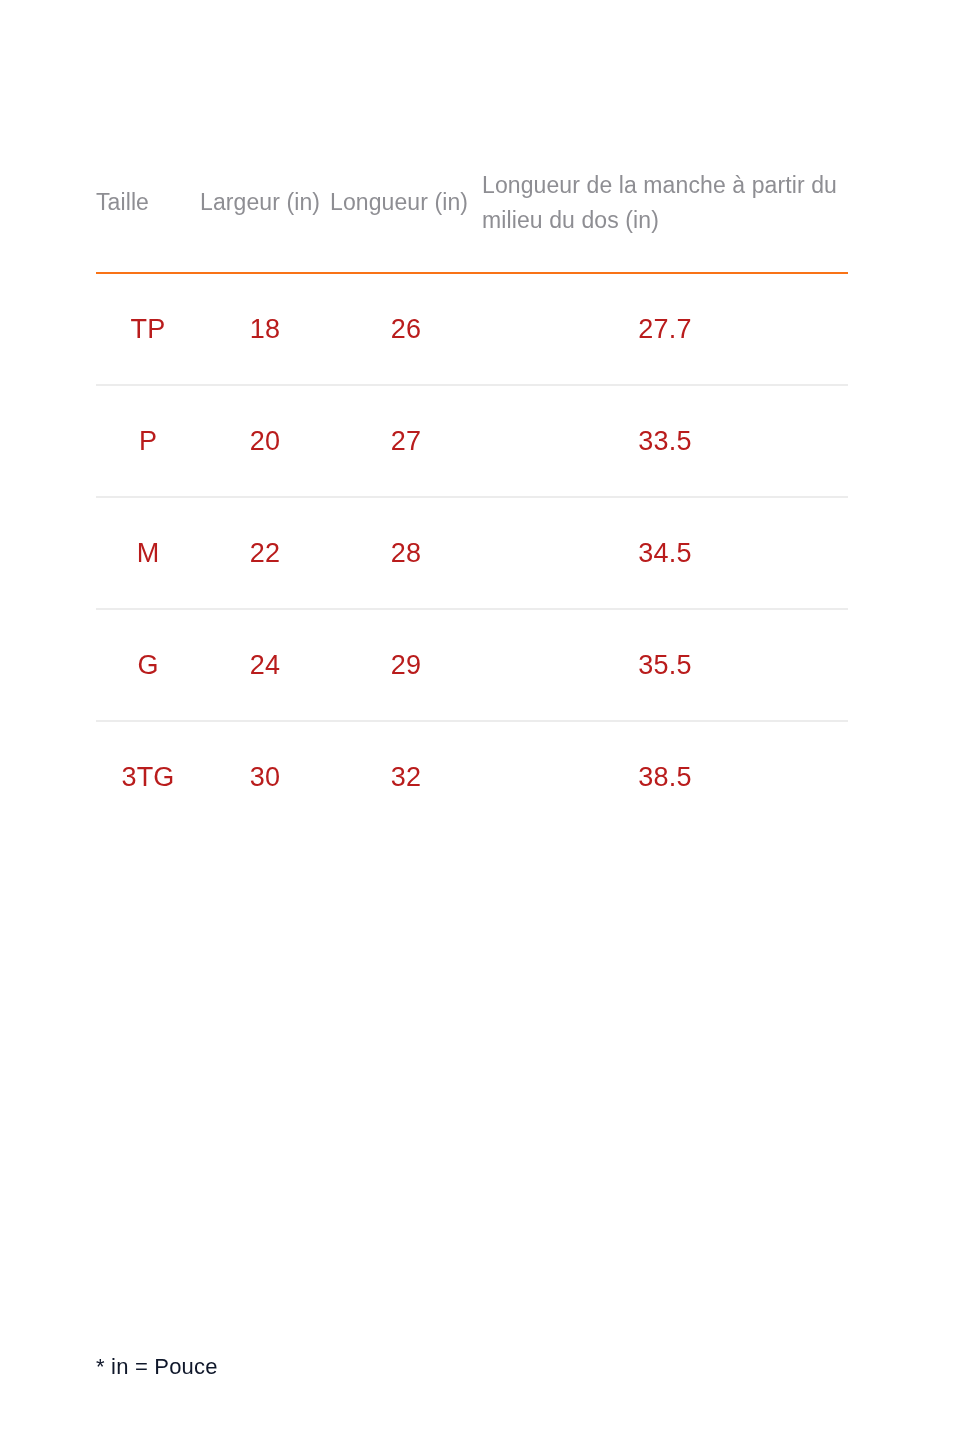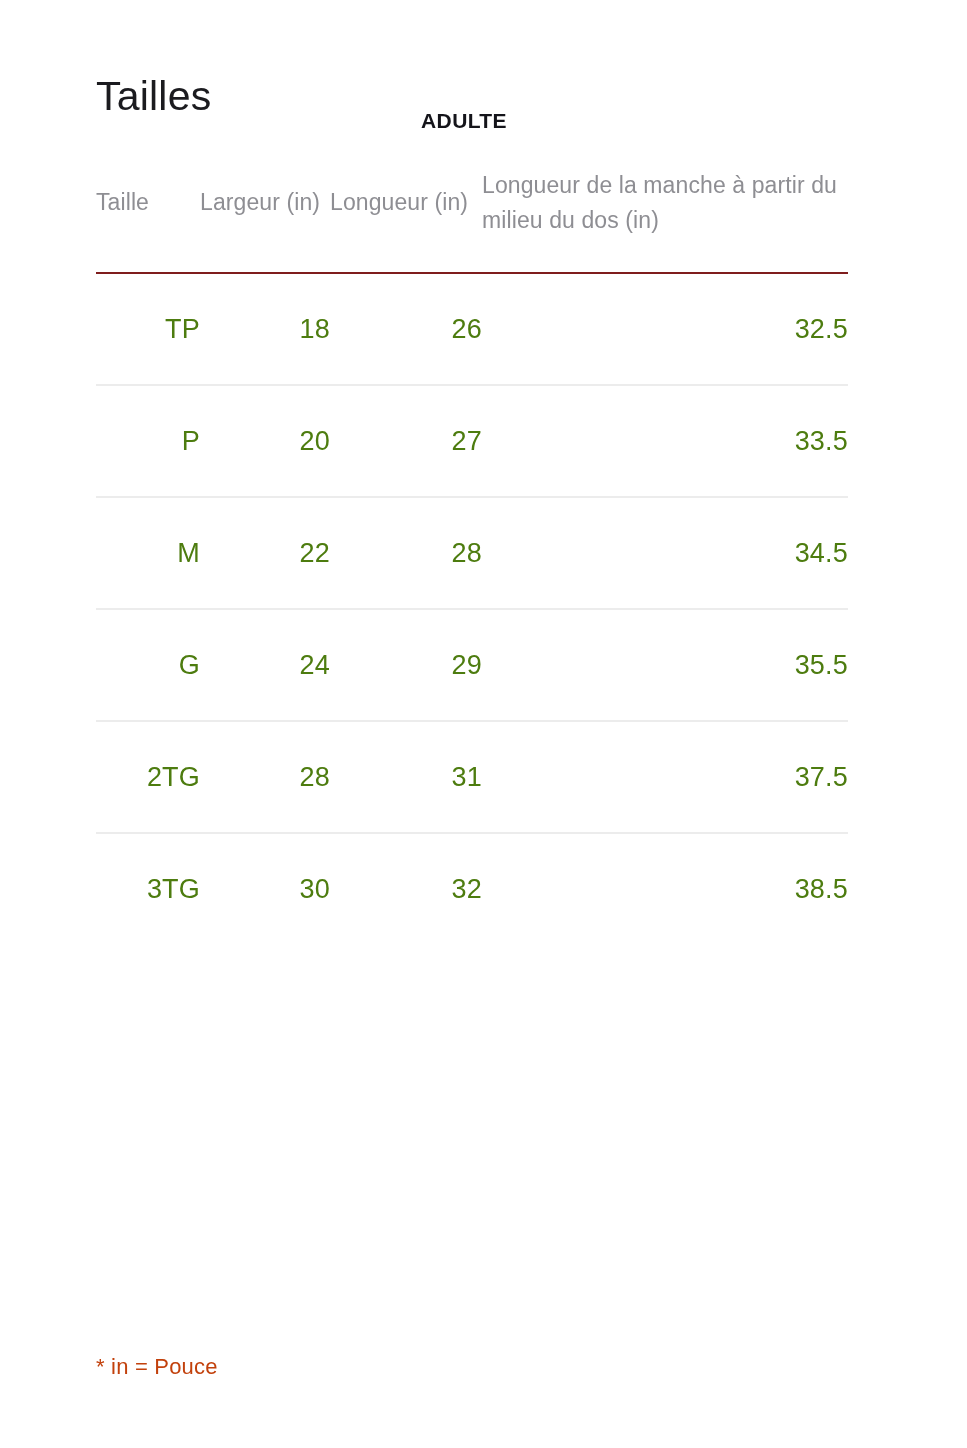--- a/index.html
+++ b/index.html
@@ -84,53 +84,49 @@
   .size-table tbody tr {
     border-top: 2px solid #ececec;
   }
   .size-table tbody tr:first-child {
     border-top: 2px solid #ececec;
   }
   .size-table tbody td {
     height: 110px;
     padding: 0;
     vertical-align: middle;
-    text-align: right;
+    text-align: center;
     font-size: 27px;
     font-weight: 400;
-    color: #4d7c0f;
+    color: #b91c1c;
     letter-spacing: 0.2px;
     line-height: 1.2;
     margin-left: 44px;
   }
   .size-table thead tr {
-    border-bottom: 2px solid #7f1d1d;
+    border-bottom: 2px solid #f97316;
   }
 
   
   .footnote {
     position: absolute;
     left: 96px;
     top: 1354px;
     font-size: 22px;
     font-weight: 400;
-    color: #c2410c;
+    color: #0f172a;
     letter-spacing: 0.2px;
     white-space: nowrap;
   }
 </style>
 </head>
 <body>
 
 <div class="page">
 
-  <div class="title-band">
-    <span class="chart-title">Tailles</span>
-    <span class="audience-label">ADULTE</span>
-  </div>
 
   <table class="size-table">
     <colgroup>
       <col class="c-size">
       <col class="c-width">
       <col class="c-length">
       <col class="c-sleeve">
     </colgroup>
     <thead>
       <tr>
@@ -146,47 +142,41 @@
         <th>
           <span class="hdr-inner">Longueur de la manche à partir du milieu du dos (in)</span>
         </th>
       </tr>
     </thead>
     <tbody id="table-body">
         <tr>
           <td>TP</td>
           <td>18</td>
           <td>26</td>
-          <td>32.5</td>
+          <td>27.7</td>
         </tr>
         <tr>
           <td>P</td>
           <td>20</td>
           <td>27</td>
           <td>33.5</td>
         </tr>
         <tr>
           <td>M</td>
           <td>22</td>
           <td>28</td>
           <td>34.5</td>
         </tr>
         <tr>
           <td>G</td>
           <td>24</td>
           <td>29</td>
           <td>35.5</td>
         </tr>
         <tr>
-          <td>2TG</td>
-          <td>28</td>
-          <td>31</td>
-          <td>37.5</td>
-        </tr>
-        <tr>
           <td>3TG</td>
           <td>30</td>
           <td>32</td>
           <td>38.5</td>
         </tr>
       </tbody>
   </table>
 
   <div class="footnote">* in = Pouce</div>
 

